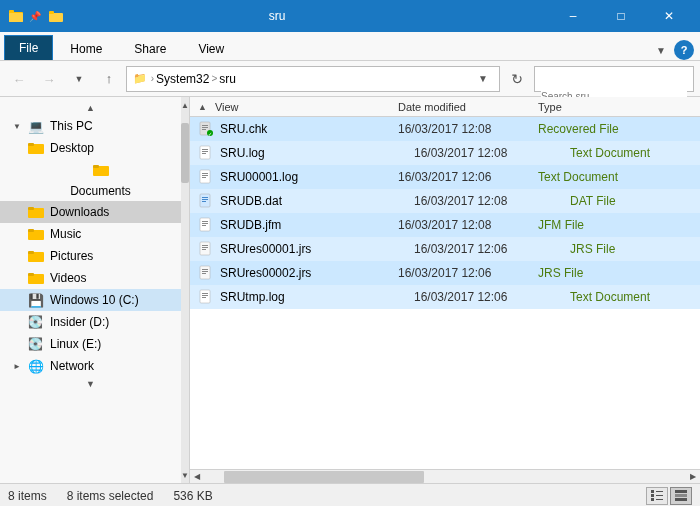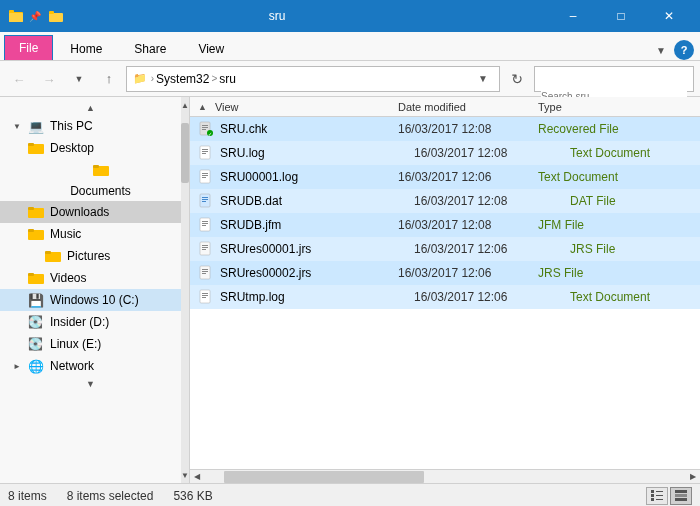--- a/index.html
+++ b/index.html
@@ -72,21 +72,21 @@
     .ribbon-tab {
       padding: 4px 14px;
       font-size: 12px;
       cursor: pointer;
       border: 1px solid transparent;
       border-bottom: none;
       margin-right: 2px;
       background: transparent;
     }
     .ribbon-tab.active {
-      background: #ec4899;
+      background: #0c4a6e;
       color: white;
       border-color: #1a78c2;
       padding: 5px 14px;
     }
     .ribbon-more {
       margin-left: auto;
       display: flex;
       align-items: center;
       padding-right: 6px;
       gap: 8px;
@@ -541,21 +541,21 @@
       <div class="sidebar-item" style="padding-left:28px;">
         <div class="sidebar-icon">
           <svg width="16" height="14" viewBox="0 0 16 14">
             <rect x="0" y="3" width="16" height="10" rx="1" fill="#ffc000"></rect>
             <rect x="0" y="2" width="6" height="3" rx="1" fill="#e0a800"></rect>
           </svg>
         </div>
         <span>Music</span>
       </div>
 
-      <div class="sidebar-item" style="padding-left:45px;">
+      <div class="sidebar-item" style="padding-left:28px;">
         <div class="sidebar-icon">
           <svg width="16" height="14" viewBox="0 0 16 14">
             <rect x="0" y="3" width="16" height="10" rx="1" fill="#ffc000"></rect>
             <rect x="0" y="2" width="6" height="3" rx="1" fill="#e0a800"></rect>
           </svg>
         </div>
         <span>Pictures</span>
       </div>
 
       <div class="sidebar-item" style="padding-left:28px;">

